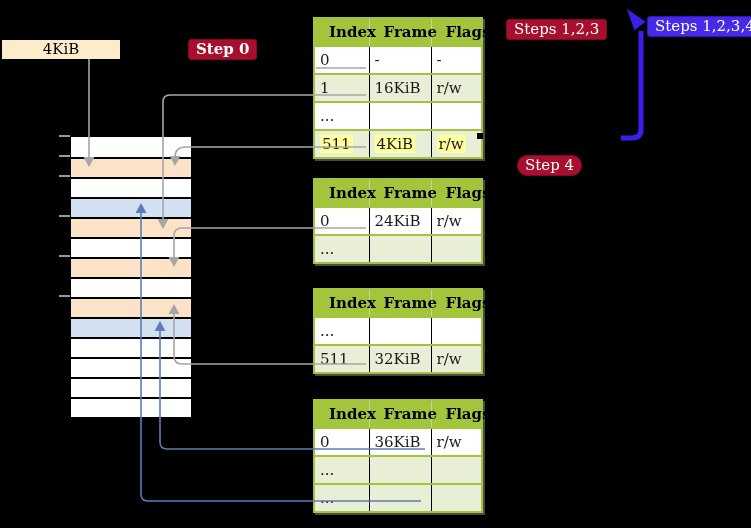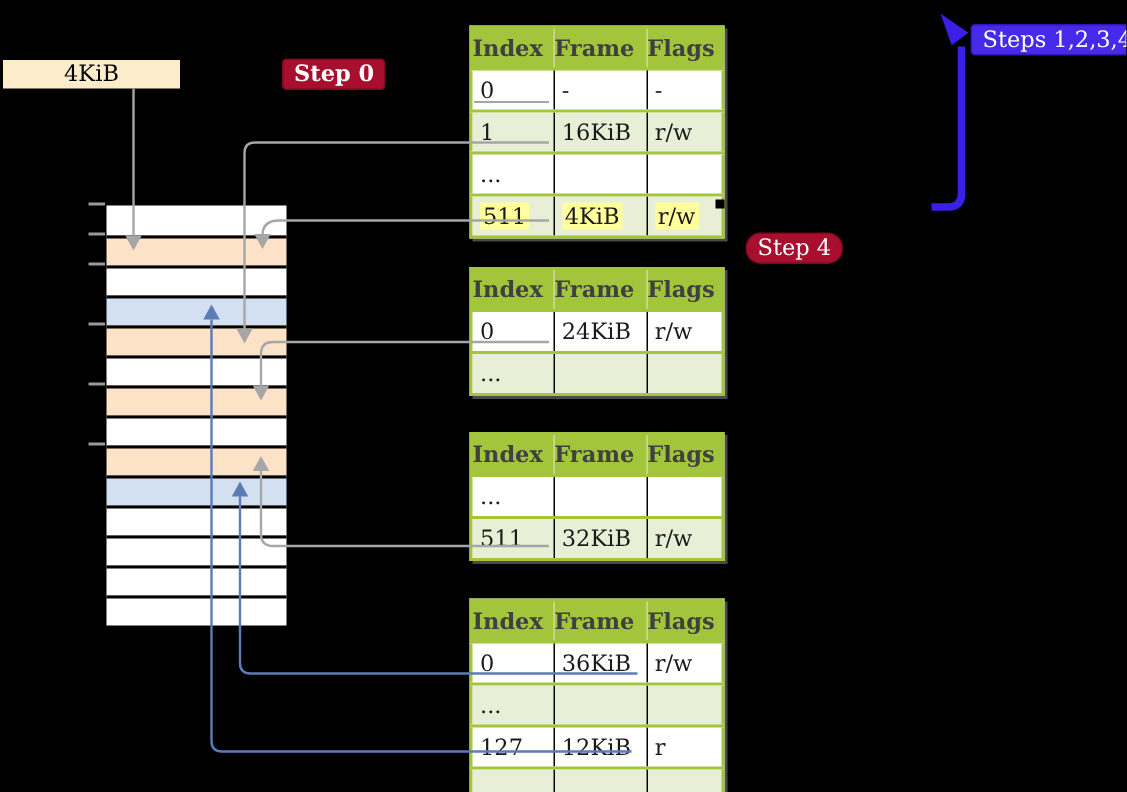--- a/index.html
+++ b/index.html
@@ -11,34 +11,34 @@
           background:#fcecc9;color:#000;font-size:15px;text-align:center;}
 
   
   .badge{position:absolute;font-size:15px;line-height:16px;padding:1px 7px 2px;
          border-radius:3px;color:#fff;white-space:nowrap;}
   .badge.red{background:#a80e2d;border:1px solid #7c0a21;}
   .badge.blue{background:#4629e9;border:1px solid #2f17b5;}
   #badge-step0{left:188px;top:39px;font-weight:bold;}
   #badge-steps123{left:506px;top:19px;}
   #badge-steps1234{left:647px;top:16px;}
-  #badge-step4{left:497px;top:155px;border-radius:10px;}
+  #badge-step4{left:517px;top:155px;border-radius:10px;}
 
   
   .memcol{position:absolute;left:70px;top:136px;width:120px;border:1px solid #000;}
   .mrow{height:20px;box-sizing:border-box;border-top:2px solid #000;background:#fff;}
   .mrow:first-child{border-top:none;}
   .tick{position:absolute;left:59px;width:11px;height:2px;background:#9a9a9a;}
 
   
   .ptable{position:absolute;border-collapse:collapse;table-layout:fixed;width:168px;
           background:#fff;border:2px solid #a2c53c;box-shadow:2px 2px 0 #4a4a4a;
           font-size:15px;color:#1a1a1a;}
-  .ptable th{background:#a2c53c;color:#404040;font-weight:bold;text-align:left;
-             padding:1px 0;height:24px;border-left:1px solid #c6d695;margin-top:36px;}
+  .ptable th{background:#a2c53c;color:#000000;font-weight:bold;text-align:left;
+             padding:1px 14px;height:24px;border-left:1px solid #c6d695;margin-top:36px;}
   .ptable th:first-child{border-left:none;}
   .ptable td{padding:1px 5px;height:24px;border-left:1px solid #000;overflow:hidden;}
   .ptable td:first-child{border-left:none;}
   .ptable tbody tr{border-top:2px solid #a2c53c;}
   .ptable tbody tr.alt{background:#e9efd6;}
   .hl{background:#ffff9e;padding:0 2px;}
   #table-l4{left:313px;top:17px;}
   #table-l3{left:313px;top:178px;}
   #table-l2{left:313px;top:288px;}
   #table-l1{left:313px;top:399px;}
@@ -47,20 +47,21 @@
   #overlay{position:absolute;left:0;top:0;pointer-events:none;}
 </style>
 </head>
 <body>
 
 <div id="canvas">
 
   <div class="label4">4KiB</div>
 
   <div class="badge red" id="badge-step0">Step 0</div>
+  <div class="badge red" id="badge-steps123">Steps 1,2,3</div>
   <div class="badge blue" id="badge-steps1234">Steps 1,2,3,4</div>
   <div class="badge red" id="badge-step4">Step 4</div>
 
   <div class="memcol">
     <div class="mrow" style="background-color: rgb(255, 255, 255);"></div>
     <div class="mrow" style="background-color: rgb(252, 227, 199);"></div>
     <div class="mrow" style="background-color: rgb(255, 255, 255);"></div>
     <div class="mrow" style="background-color: rgb(211, 224, 242);"></div>
     <div class="mrow" style="background-color: rgb(252, 227, 199);"></div>
     <div class="mrow" style="background-color: rgb(255, 255, 255);"></div>
@@ -189,25 +190,20 @@
       <tr>
         <td>0</td>
         <td>36KiB</td>
         <td>r/w</td>
       </tr>
       <tr class="alt">
         <td>...</td>
         <td></td>
         <td></td>
       </tr>
-      <tr>
-        <td>127</td>
-        <td>12KiB</td>
-        <td>r</td>
-      </tr>
       <tr class="alt">
         <td>...</td>
         <td></td>
         <td></td>
       </tr>
     </tbody>
   </table>
 
   <svg id="overlay" width="751" height="528" viewBox="0 0 751 528">
 

